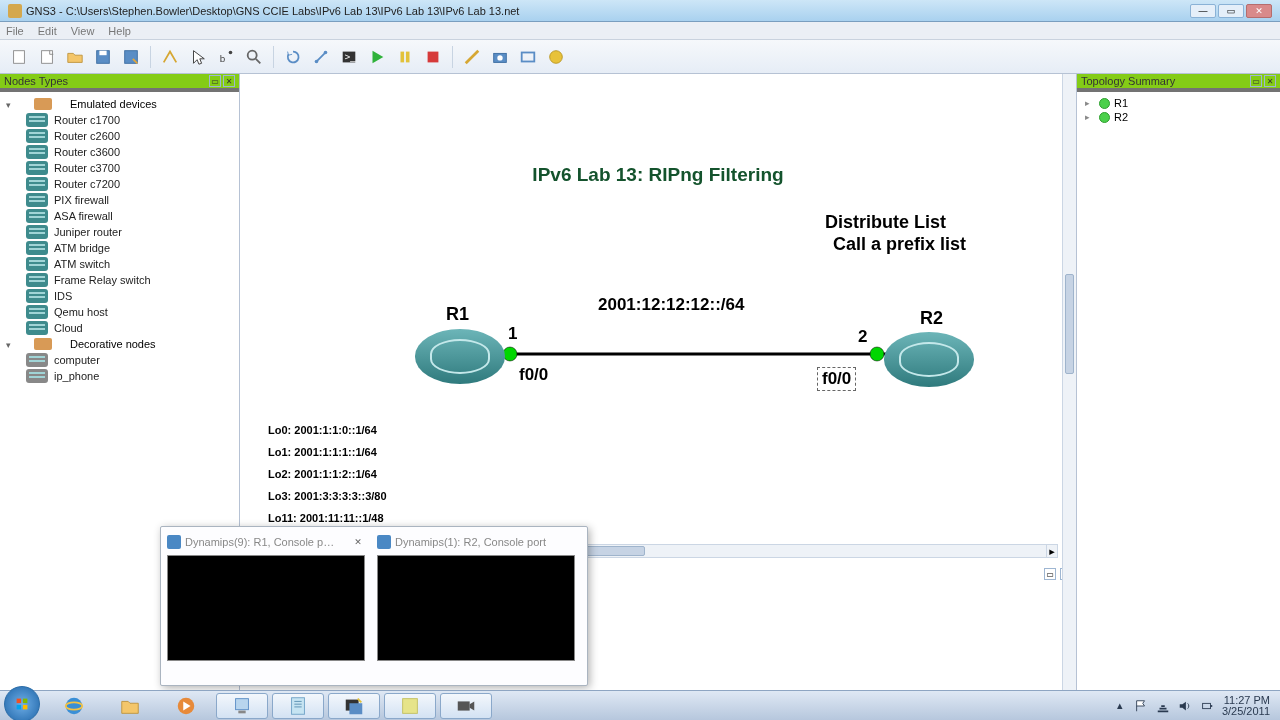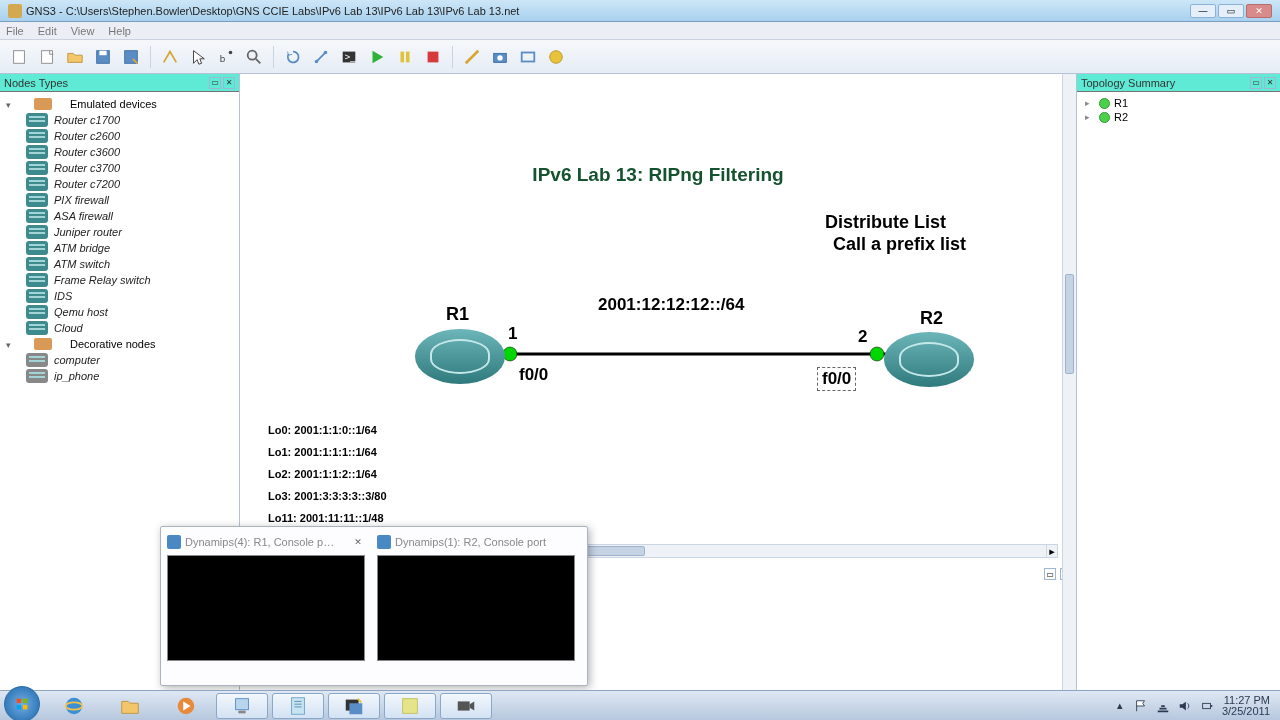--- a/index.html
+++ b/index.html
@@ -19,33 +19,33 @@
 
 
 .toolbar { height: 34px; background: linear-gradient(#f6f8fb, #e6edf6); display: flex; align-items: center; padding: 0 6px; gap: 2px; border-bottom: 1px solid #b6c2d4; }
 .tb-btn { width: 26px; height: 26px; border: 1px solid transparent; border-radius: 3px; display: flex; align-items: center; justify-content: center; cursor: pointer; }
 .tb-sep { width: 1px; height: 22px; background: #c8d4e2; margin: 0 4px; }
 .tb-btn svg { width: 18px; height: 18px; }
 
 
 .main { display: flex; height: calc(720px - 22px - 18px - 34px - 30px); }
 .panel-left { width: 240px; background: #fff; border-right: 1px solid #b6c2d4; display: flex; flex-direction: column; }
-.panel-header { height: 18px; background: #5eead4; border-bottom: 1px solid #737373; display: flex; align-items: center; padding: 0 4px; font-size: 11px; color: #333; }
+.panel-header { height: 18px; background: #84cc16; border-bottom: 4px solid #737373; display: flex; align-items: center; padding: 0 4px; font-size: 11px; color: #333; }
 .panel-header .phdr-btns { margin-left: auto; display: flex; gap: 2px; }
 .panel-header .phdr-btns span { width: 12px; height: 12px; border: 1px solid #9eb6d2; font-size: 8px; display:flex; align-items:center; justify-content:center; cursor:pointer; }
 
 .tree { padding: 4px 2px; overflow-y: auto; font-size: 11px; }
 .tree .cat { display: flex; align-items: center; gap: 18px; padding: 2px 4px; cursor: pointer; }
 .tree .cat .tri::before { content: "▸"; font-size: 9px; color: #666; display:inline-block; width:10px; }
 .tree .cat.open .tri::before { content: "▾"; }
 .tree .cat-icon { width: 18px; height: 12px; background: #d89a56; border-radius: 2px; }
 .tree .item { display: flex; align-items: center; gap: 6px; padding: 1px 4px 1px 24px; cursor: pointer; }
 .tree .dev-icon { width: 22px; height: 14px; background: #3e8b8d; border-radius: 3px; position: relative; flex-shrink:0; }
 .tree .dev-icon::after { content:""; position:absolute; top:3px; left:3px; right:3px; height:2px; background:#a0d4d6; box-shadow: 0 4px 0 #a0d4d6; }
-.tree .item span.lbl { font-size: 11px; color: #222; font-style: italic; }
+.tree .item span.lbl { font-size: 11px; color: #222; }
 
 
 .canvas-wrap { flex: 1; position: relative; background: #fff; }
 .canvas { position: absolute; inset: 0; }
 .scroll-v { position:absolute; right:0; top:0; bottom:0; width:14px; background:#eef2f7; border-left:1px solid #cbd6e4; }
 .scroll-v .thumb { position:absolute; left:2px; right:2px; top:200px; height:100px; background:#c6d3e4; border:1px solid #9fb4cc; border-radius:2px; }
 
 .topology-title { position:absolute; left:50%; top:90px; transform:translateX(-50%); font-size:19px; font-weight:bold; color:#14532d; }
 .annot1 { position:absolute; right:130px; top:138px; font-size:18px; font-weight:bold; }
 .annot2 { position:absolute; right:110px; top:160px; font-size:18px; font-weight:bold; }
@@ -393,21 +393,21 @@
           <span>R2</span>
         </div>
       </div>
   </div>
 </div>
 
 <div class="preview-popup">
   <div class="preview">
     <div class="ptitle">
       <span class="picon"></span>
-      <span>Dynamips(4): R1, Console p…</span>
+      <span>Dynamips(9): R1, Console p…</span>
       <span class="pclose">✕</span>
     </div>
     <div class="thumb"></div>
   </div>
   <div class="preview">
     <div class="ptitle">
       <span class="picon"></span>
       <span>Dynamips(1): R2, Console port</span>
       <span class="pclose" style="visibility:hidden;">✕</span>
     </div>

